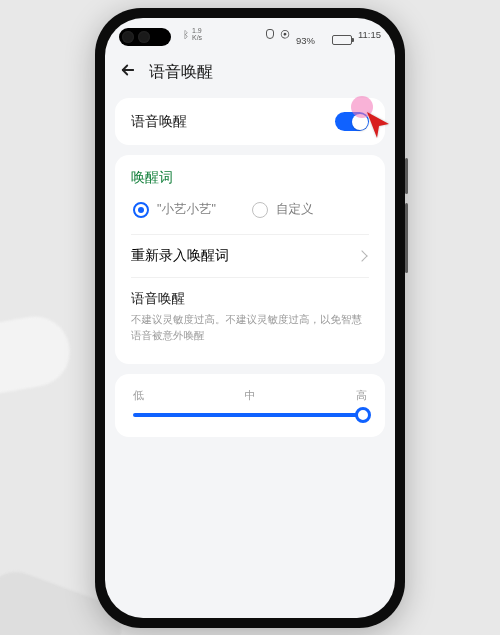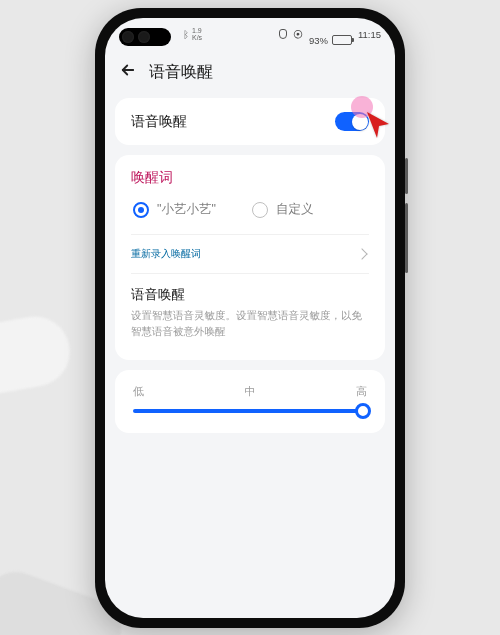--- a/index.html
+++ b/index.html
@@ -103,21 +103,21 @@
     color: #666;
   }
   .status-left .bt { font-size: 10px; }
   .status-left .small { font-size: 7px; line-height: 7px; }
   .status .mic {
     width: 8px; height: 10px;
     border: 1px solid #555;
     border-radius: 3px 3px 4px 4px;
     position: relative;
   }
-  .battery-wrap { display:flex; align-items:center; gap:4px;margin-top:12px; }
+  .battery-wrap { display:flex; align-items:center; gap:17px;margin-top:12px; }
   .battery {
     width: 20px; height: 10px;
     border: 1px solid #555;
     border-radius: 2px;
     position: relative;
     padding: 1px;
   }
   .battery::after {
     content:"";
     position:absolute; right:-3px; top:2px;
@@ -199,21 +199,21 @@
     width:22px; height:22px;
     left:-14px; top:-14px;
     background: rgba(244, 114, 182, .55);
     border-radius:50%;
   }
   .pointer svg{ display:block; filter: drop-shadow(0 0 1px rgba(0,0,0,.25)); }
 
   
   .section-title {
     font-size: 14px;
-    color: #be185d;
+    color: #15803d;
     margin-bottom: 14px;
   }
   .radio-row {
     display: flex;
     gap: 36px;
     margin-bottom: 16px;
     padding-left: 2px;
   }
   .radio-item {
     display: flex;
@@ -243,21 +243,21 @@
   .radio-label { font-size: 12.5px; color:#7d7d7d; }
 
   .row {
     display:flex;
     align-items:center;
     justify-content:space-between;
     padding: 12px 0;
     border-top: 1px solid #f0f0f0;
   }
   .row:last-of-type { border-bottom: none; }
-  .row-label { font-size: 10px; color:#0369a1; }
+  .row-label { font-size: 14px; color:#000000; }
   .chev {
     width: 8px; height: 8px;
     border-top: 1.5px solid #b5b5b5;
     border-right: 1.5px solid #b5b5b5;
     transform: rotate(45deg);
     margin-right: 3px;
   }
 
   .sens-block { padding: 12px 0 6px; border-top: 1px solid #f0f0f0;}
   .sens-title { font-size: 13.5px; color:#1a1a1a; margin-bottom:4px;}
@@ -374,21 +374,21 @@
           </div>
         </div>
 
         <div class="row">
           <span class="row-label">重新录入唤醒词</span>
           <span class="chev"></span>
         </div>
 
         <div class="sens-block">
           <div class="sens-title">语音唤醒</div>
-          <div class="sens-desc">设置智慧语音灵敏度。设置智慧语音灵敏度，以免智慧语音被意外唤醒</div>
+          <div class="sens-desc">不建议灵敏度过高。不建议灵敏度过高，以免智慧语音被意外唤醒</div>
         </div>
       </div>
 
       <div class="card slider-card">
         <div class="tick-row">
           <span>低</span>
           <span>中</span>
           <span>高</span>
         </div>
         <div class="slider-track">

